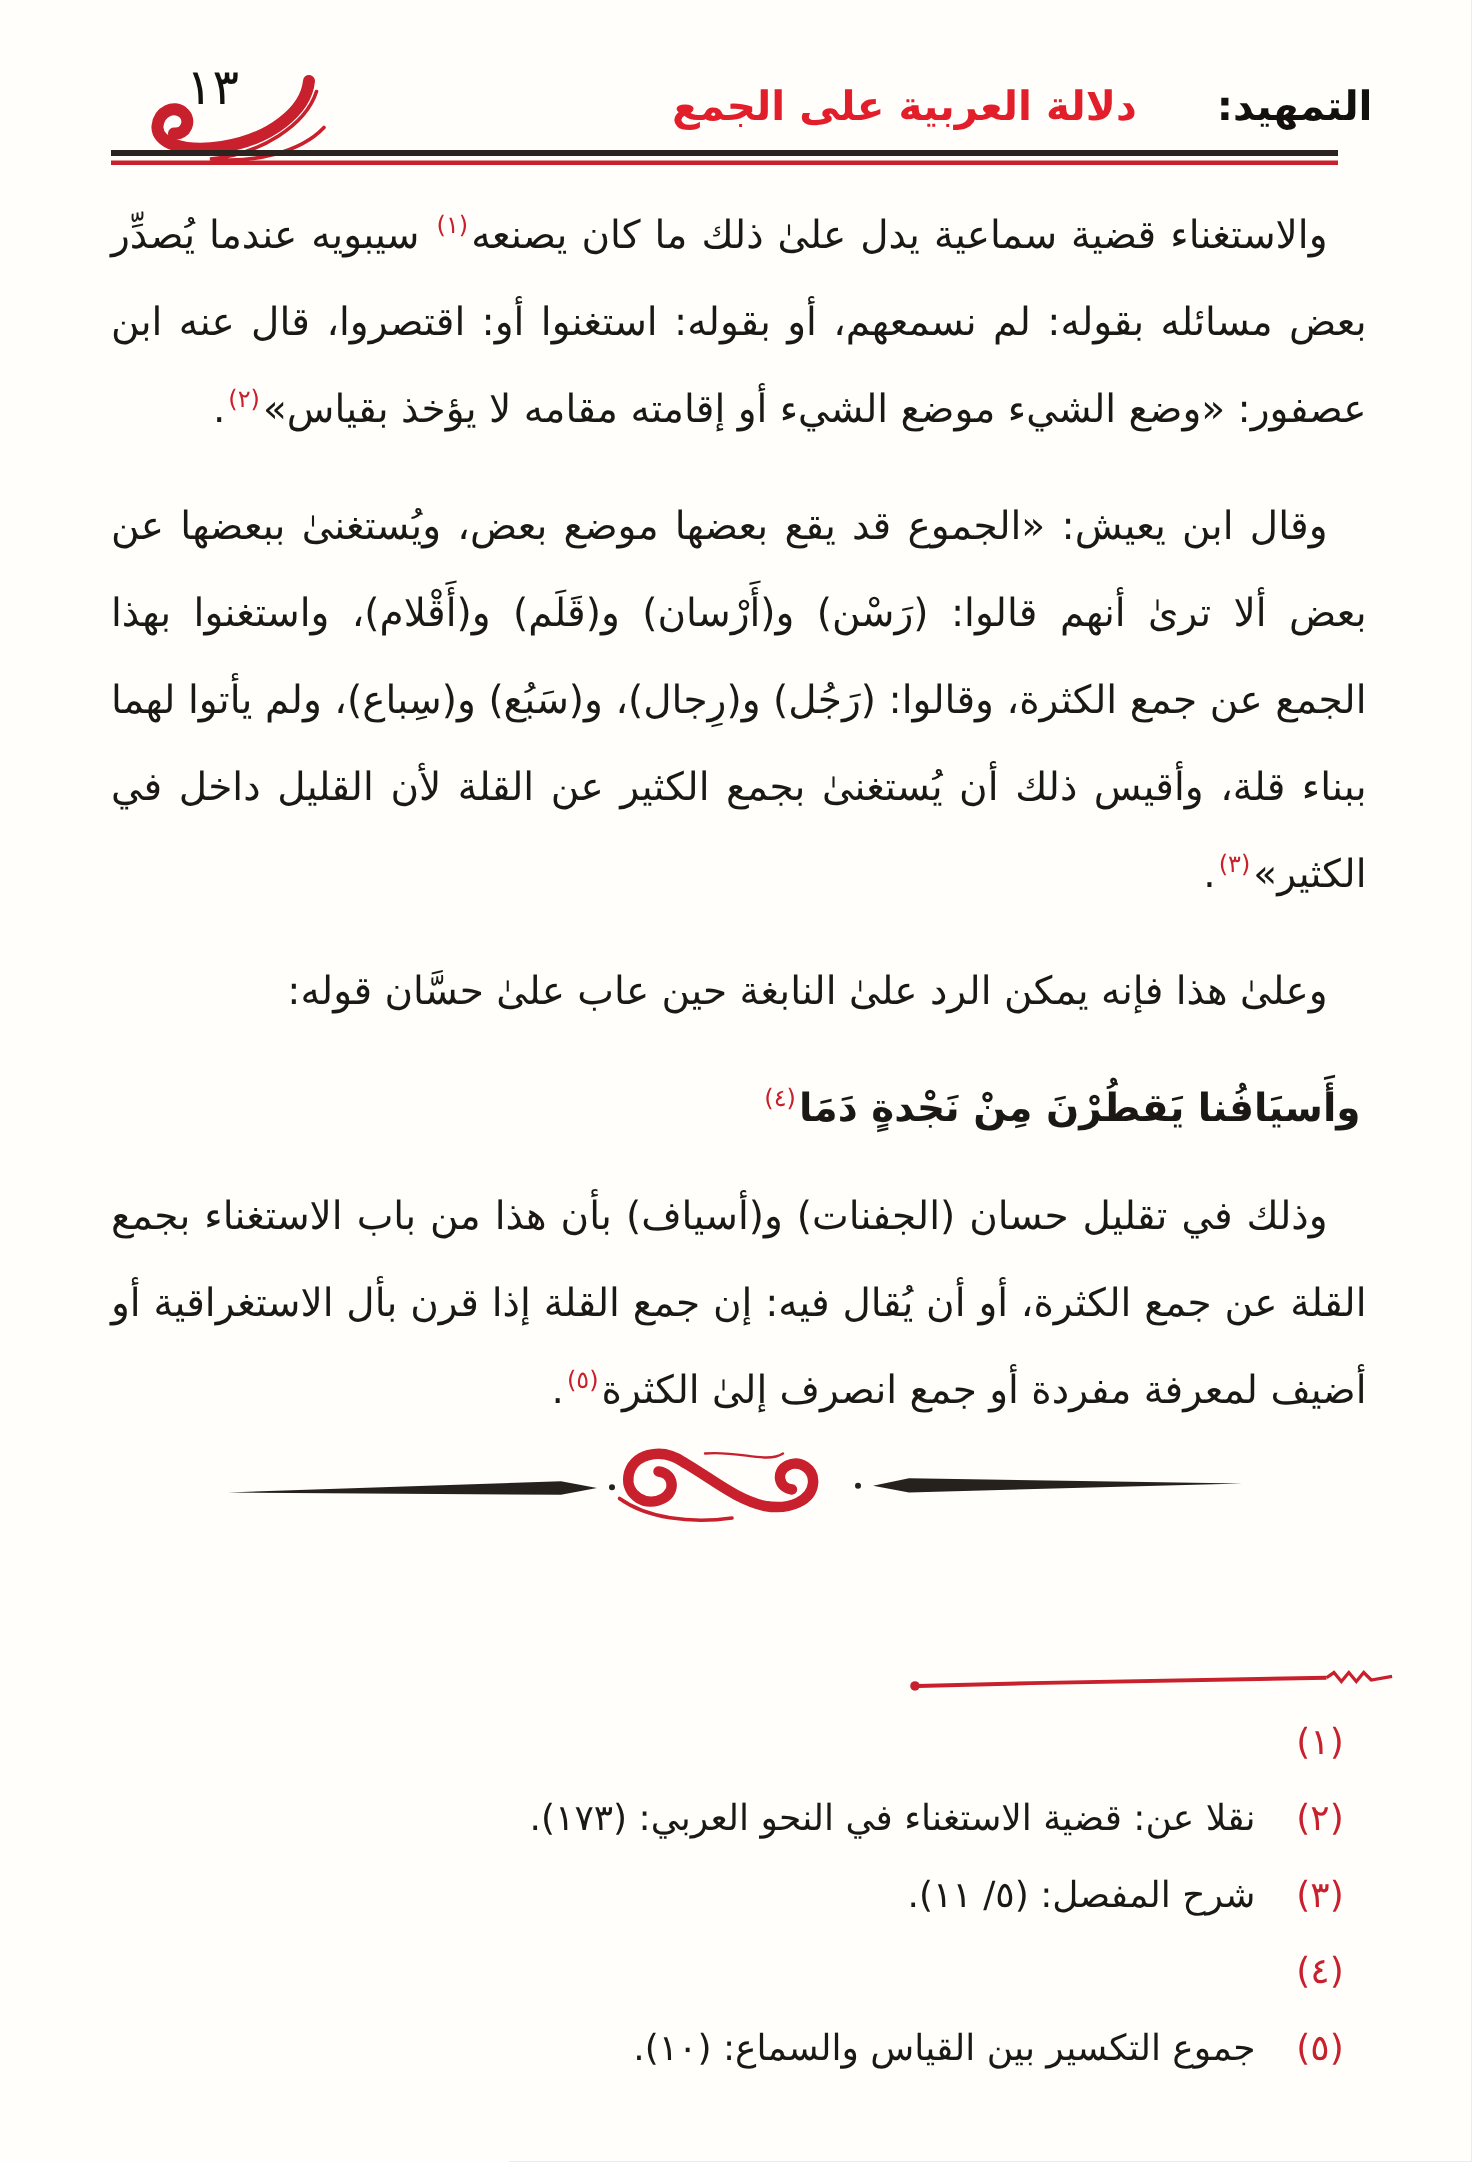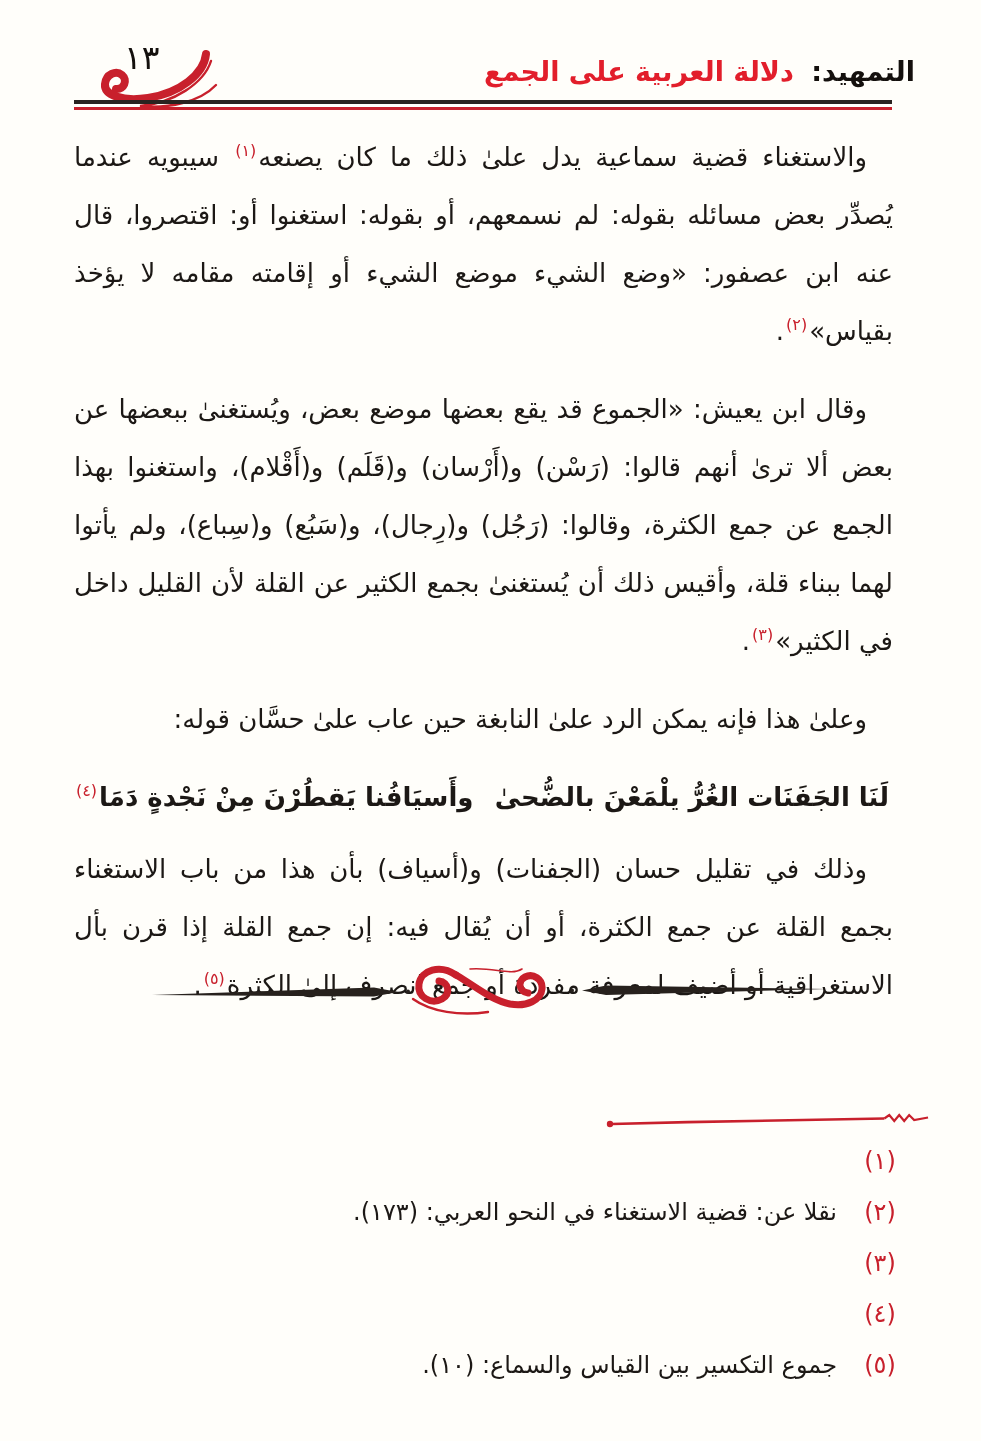--- a/index.html
+++ b/index.html
@@ -22,28 +22,28 @@
   .corner-ornament{position:absolute;top:48px;left:58px;width:165px;height:72px;}
   .page-number{
     position:absolute;top:38px;left:124px;
     font-size:33px;color:#14100d;text-align:right;
   }
   .chapter-header{
     position:absolute;top:56px;right:66px;
     direction:rtl;font-size:27px;font-weight:bold;
     letter-spacing:0;white-space:nowrap;
   }
-  .chapter-header .prefix{color:#14100d;}
+  .chapter-header .prefix{color:#14100d;margin-left:36px;}
   .chapter-header .main{color:var(--title-red);margin-right:8px;margin-left:38px;}
   .header-rule{position:absolute;top:100px;left:74px;width:818px;}
   .header-rule .black{height:3.5px;background:#2a2320;}
   .header-rule .red{height:3.5px;background:var(--red);margin-top:3px;}
   
   .body-text{
-    position:absolute;top:128px;right:88px;left:74px;
+    position:absolute;top:128px;right:70px;left:74px;
     direction:rtl;text-align:justify;
     font-size:26px;line-height:58px;
   }
   .body-text p{margin:0 0 20px;text-indent:26px;}
   .fn-ref{
     color:var(--red);
     font-size:16px;
     vertical-align:super;
     line-height:0;
     font-weight:normal;
@@ -96,21 +96,20 @@
 
   <div class="body-text">
 
     <p><span>والاستغناء قضية سماعية يدل علىٰ ذلك ما كان يصنعه</span><sup class="fn-ref">(١)</sup><span> سيبويه عندما يُصدِّر بعض مسائله بقوله: لم نسمعهم، أو بقوله: استغنوا أو: اقتصروا، قال عنه ابن عصفور: «وضع الشيء موضع الشيء أو إقامته مقامه لا يؤخذ بقياس»</span><sup class="fn-ref">(٢)</sup><span>.</span></p>
 
     <p><span>وقال ابن يعيش: «الجموع قد يقع بعضها موضع بعض، ويُستغنىٰ ببعضها عن بعض ألا ترىٰ أنهم قالوا: (رَسْن) و(أَرْسان) و(قَلَم) و(أَقْلام)، واستغنوا بهذا الجمع عن جمع الكثرة، وقالوا: (رَجُل) و(رِجال)، و(سَبُع) و(سِباع)، ولم يأتوا لهما ببناء قلة، وأقيس ذلك أن يُستغنىٰ بجمع الكثير عن القلة لأن القليل داخل في الكثير»</span><sup class="fn-ref">(٣)</sup><span>.</span></p>
 
     <p><span>وعلىٰ هذا فإنه يمكن الرد علىٰ النابغة حين عاب علىٰ حسَّان قوله:</span></p>
 
     <div class="verse">
-      <span class="hemi">لَنَا الجَفَنَات الغُرُّ يلْمَعْنَ بالضُّحىٰ</span>
       <span class="hemi"><span>وأَسيَافُنا يَقطُرْنَ مِنْ نَجْدةٍ دَمَا</span><sup class="fn-ref">(٤)</sup></span>
     </div>
 
     <p><span>وذلك في تقليل حسان (الجفنات) و(أسياف) بأن هذا من باب الاستغناء بجمع القلة عن جمع الكثرة، أو أن يُقال فيه: إن جمع القلة إذا قرن بأل الاستغراقية أو أضيف لمعرفة مفردة أو جمع انصرف إلىٰ الكثرة</span><sup class="fn-ref">(٥)</sup><span>.</span></p>
 
   </div>
 
   <div class="divider">
     <svg viewBox="0 0 680 60" width="680" height="60" aria-hidden="true">
       <g fill="#27211d">
@@ -139,20 +138,21 @@
   <div class="footnotes">
     <div class="fn-row">
       <span class="fn-num">(١)</span>
     </div>
     <div class="fn-row">
       <span class="fn-num">(٢)</span>
       <span class="fn-text">نقلا عن: قضية الاستغناء في النحو العربي: (١٧٣).</span>
     </div>
     <div class="fn-row">
       <span class="fn-num">(٣)</span>
+      <span class="fn-text">شرح المفصل: (٥/ ١١).</span>
     </div>
     <div class="fn-row">
       <span class="fn-num">(٤)</span>
     </div>
     <div class="fn-row">
       <span class="fn-num">(٥)</span>
       <span class="fn-text">جموع التكسير بين القياس والسماع: (١٠).</span>
     </div>
   </div>
 

